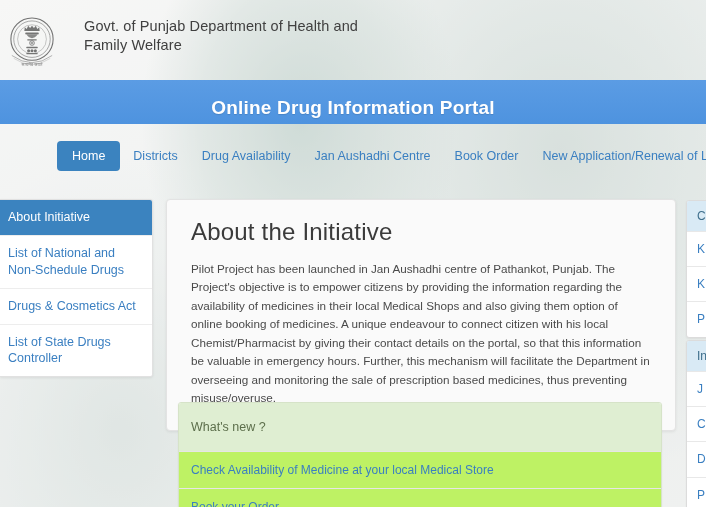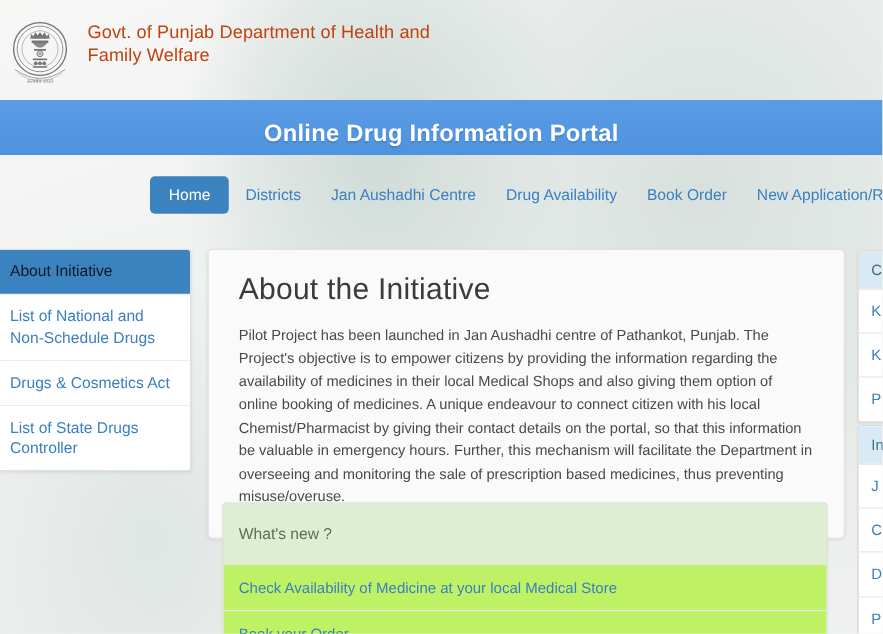--- a/index.html
+++ b/index.html
@@ -46,25 +46,25 @@
     box-sizing: border-box;
   }
   #emblem {
     width: 48px;
     height: 58px;
     margin-left: 8px;
     flex: 0 0 auto;
     opacity: 0.82;
   }
   #header-title {
-    margin-left: 14px;
+    margin-left: 28px;
     margin-top: 3px;
     font-size: 14.5px;
     line-height: 1.33;
-    color: #c2410c;
+    color: #404040;
     max-width: 310px;
     letter-spacing: 0.1px;
   }
 
   
   #banner {
     position: absolute;
     top: 80px; left: 0; right: 0;
     height: 44px;
     background: #5599e2;
@@ -84,21 +84,21 @@
   }
 
   
   #navbar {
     position: absolute;
     top: 124px; left: 0; right: 0;
     height: 64px;
     z-index: 6;
     display: flex;
     align-items: center;
-    padding-left: 120px;
+    padding-left: 57px;
     box-sizing: border-box;
     white-space: nowrap;
   }
   .nav-item {
     font-size: 12.5px;
     color: #3a7fc1;
     padding: 7px 11px;
     border-radius: 3px;
     margin-right: 2px;
     cursor: pointer;
@@ -130,21 +130,21 @@
     font-size: 12.5px;
     line-height: 1.35;
     color: #3a7fc1;
     border-bottom: 1px solid #ededed;
     cursor: pointer;
     background: #ffffff;
   }
   .side-item:last-child { border-bottom: none; }
   .side-item.active {
     background: #3b83bf;
-    color: #0f172a;
+    color: #ffffff;
     font-weight: normal;
   }
 
   
   #main-card {
     position: absolute;
     top: 199px;
     left: 166px;
     width: 510px;
     background: #fafafa;
@@ -261,22 +261,22 @@
   <div id="header-title">Govt. of Punjab Department of Health and Family Welfare</div>
 </div>
 
 <div id="banner">
   <div id="banner-title">Online Drug Information Portal</div>
 </div>
 
 <div id="navbar">
   <div class="nav-item active">Home</div>
   <div class="nav-item">Districts</div>
+  <div class="nav-item">Drug Availability</div>
   <div class="nav-item">Jan Aushadhi Centre</div>
-  <div class="nav-item">Drug Availability</div>
   <div class="nav-item">Book Order</div>
   <div class="nav-item">New Application/Renewal of Licens</div>
 </div>
 
 <div id="sidebar">
   <div class="side-item active">About Initiative</div>
   <div class="side-item">List of National and Non-Schedule Drugs</div>
   <div class="side-item">Drugs &amp; Cosmetics Act</div>
   <div class="side-item">List of State Drugs Controller</div>
 </div>

